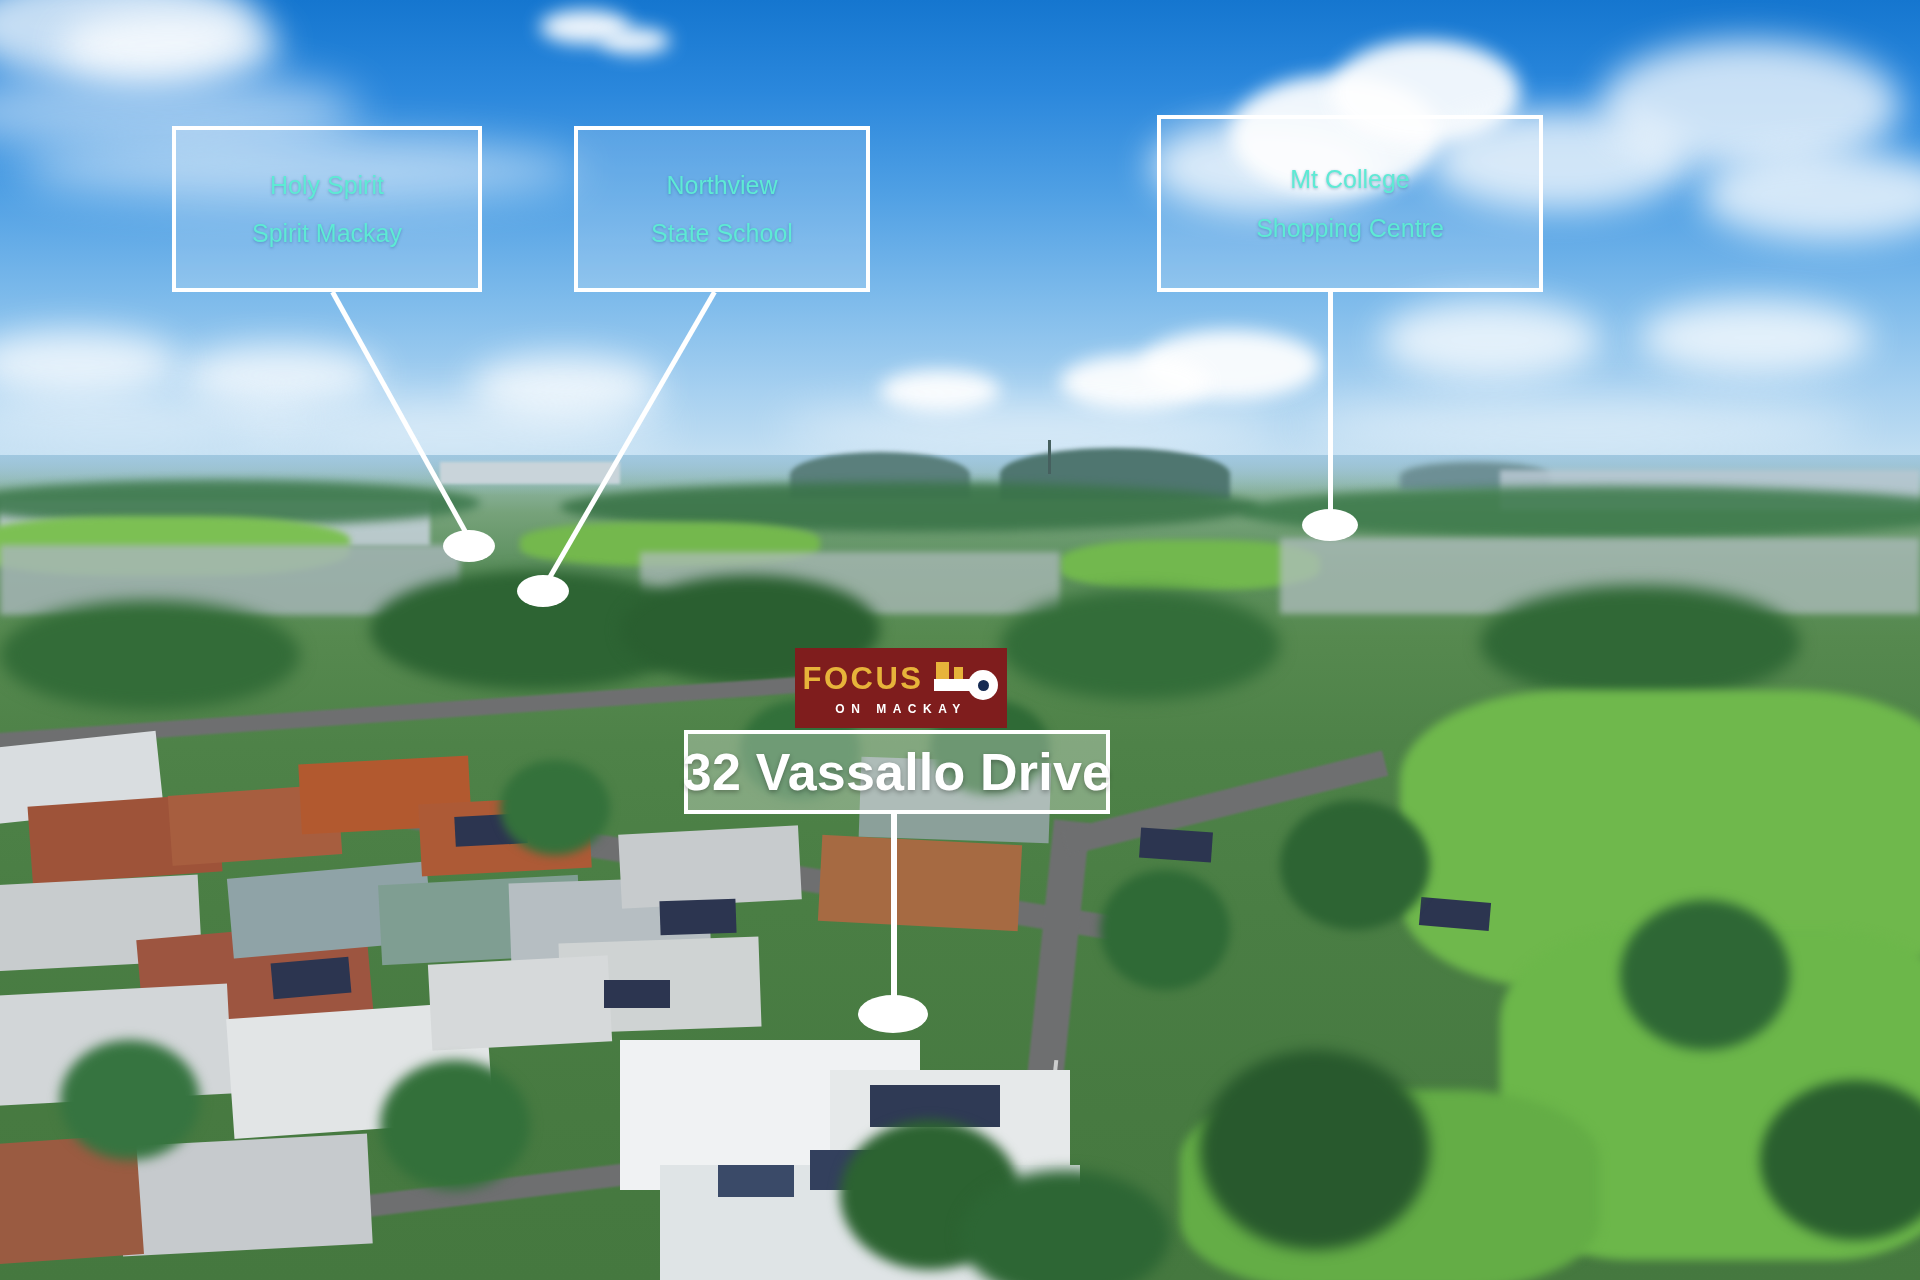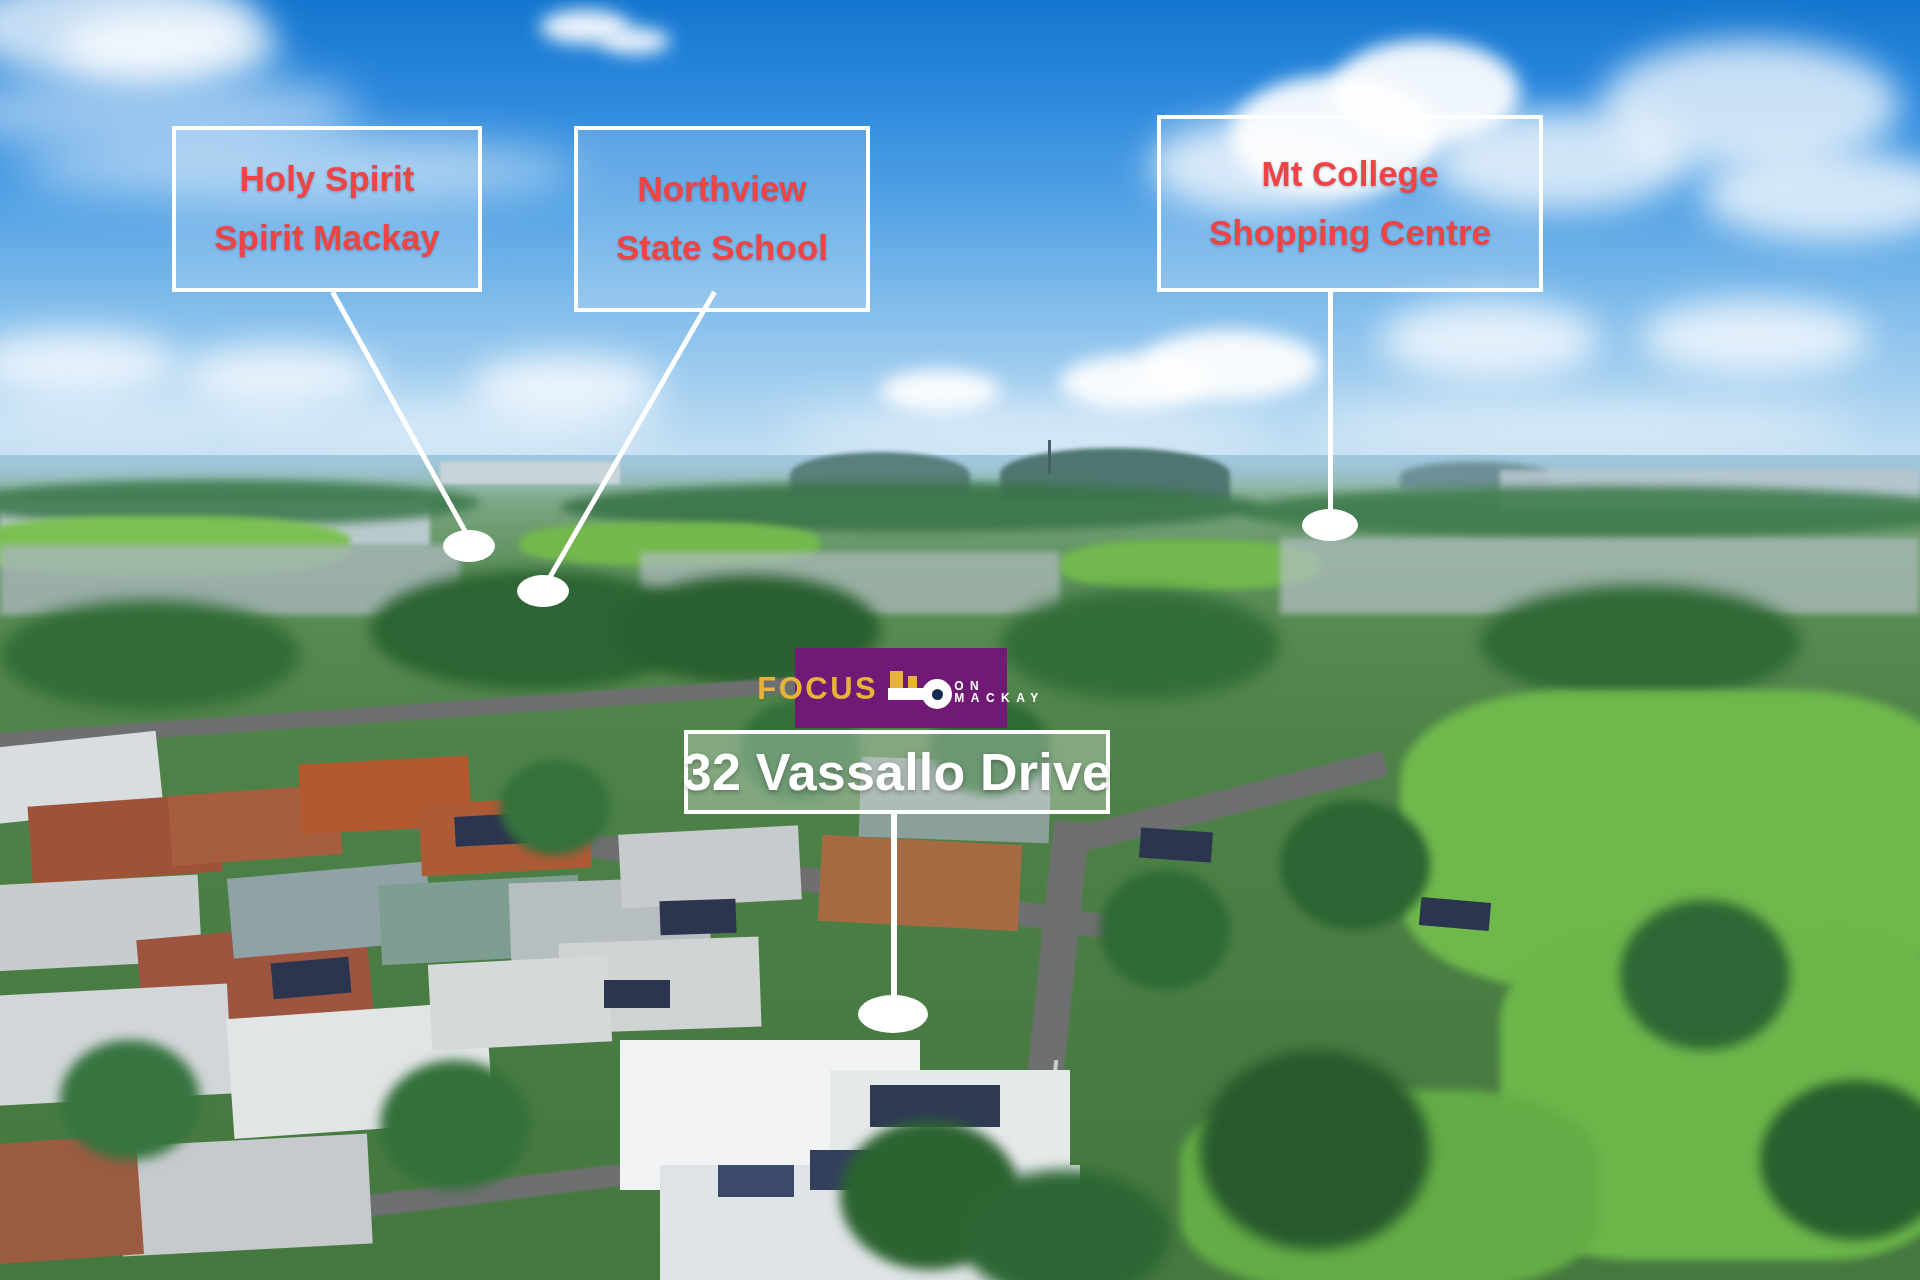--- a/index.html
+++ b/index.html
@@ -85,23 +85,23 @@
     background:rgba(255,255,255,0.17);
     display:flex;
     flex-direction:column;
     align-items:center;
     justify-content:center;
     gap:22px;
     text-align:center;
     padding:10px 16px;
   }
   .callout span {
-    color:#ef4444;
-    font-size:35px;
-    font-weight:bold;
+    color:#5eead4;
+    font-size:25px;
+    font-weight:normal;
     line-height:1.05;
     white-space:nowrap;
     text-shadow:0 1px 3px rgba(0,60,120,.35);
   }
 
   
   .address-banner {
     position:absolute;
     border:4px solid #ffffff;
     background:rgba(255,255,255,0.30);
@@ -112,23 +112,23 @@
     font-size:52px;
     font-weight:bold;
     letter-spacing:.2px;
     white-space:nowrap;
     text-shadow:0 2px 5px rgba(0,0,0,.30);
   }
 
   
   .logo-plaque {
     position:absolute;
-    background:#701a75;
+    background:#7f1d1d;
     display:flex;
-    flex-direction:row;
+    flex-direction:column;
     align-items:center;
     justify-content:center;
   }
   .logo-row { display:flex; align-items:center; gap:10px; }
   .logo-focus {
     color:#e7b33a; font-size:31px; font-weight:bold; letter-spacing:2.5px;
     line-height:1;
   }
   .logo-sub {
     color:#ffffff; font-size:12px; font-weight:bold; letter-spacing:6.5px;
@@ -274,21 +274,21 @@
   <div class="dot" style="left:443px; top:530px; width:52px; height:32px;"></div>
   <div class="dot" style="left:517px; top:575px; width:52px; height:32px;"></div>
   <div class="dot" style="left:1302px; top:509px; width:56px; height:32px;"></div>
   <div class="dot" style="left:858px; top:995px; width:70px; height:38px;"></div>
 
   <div class="callout" style="left:172px; top:126px; width:310px; height:166px;">
     <span>Holy Spirit</span>
     <span>Spirit Mackay</span>
   </div>
 
-  <div class="callout" style="left:574px; top:126px; width:296px; height:186px;">
+  <div class="callout" style="left:574px; top:126px; width:296px; height:166px;">
     <span>Northview</span>
     <span>State School</span>
   </div>
 
   <div class="callout" style="left:1157px; top:115px; width:386px; height:177px;">
     <span>Mt College</span>
     <span>Shopping Centre</span>
   </div>
 
   <div class="address-banner" style="left:684px; top:730px; width:426px; height:84px;">

